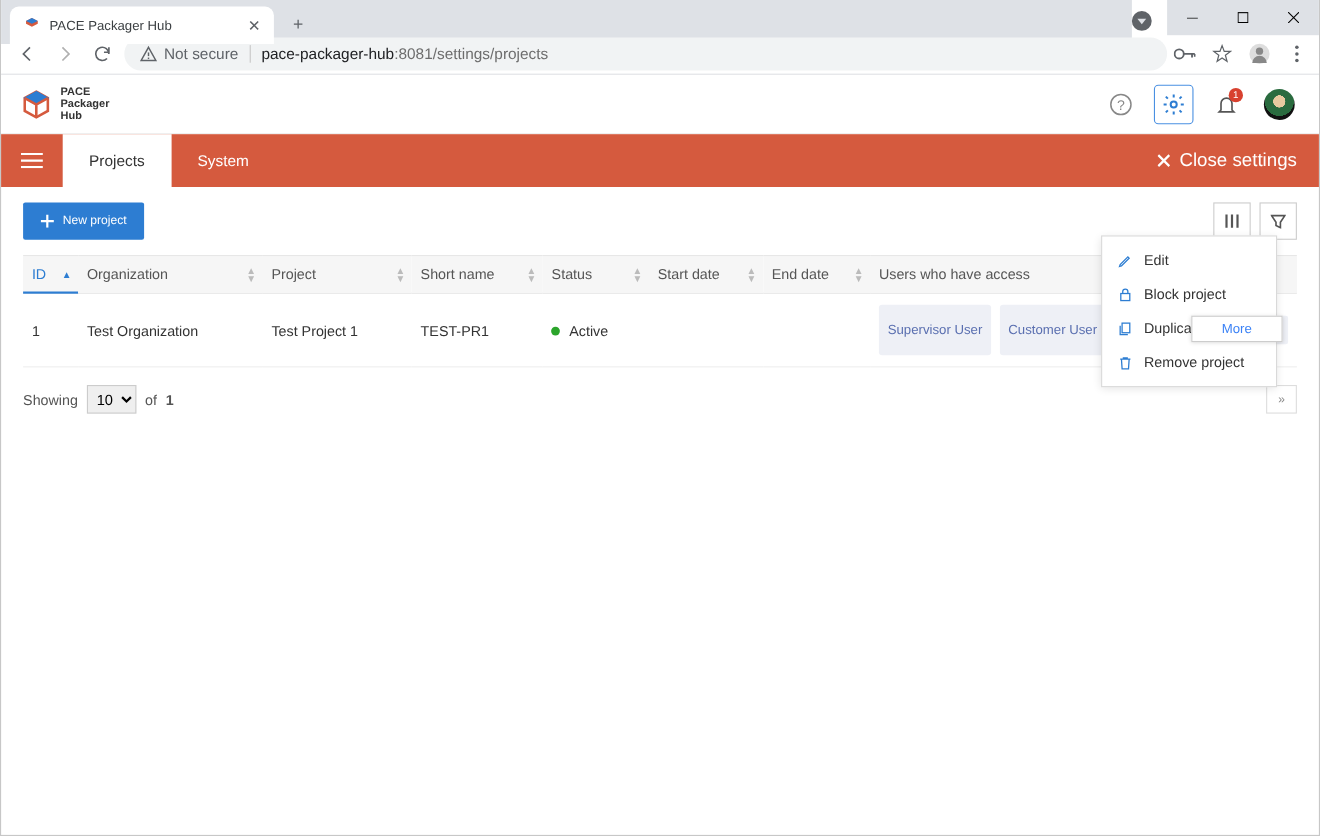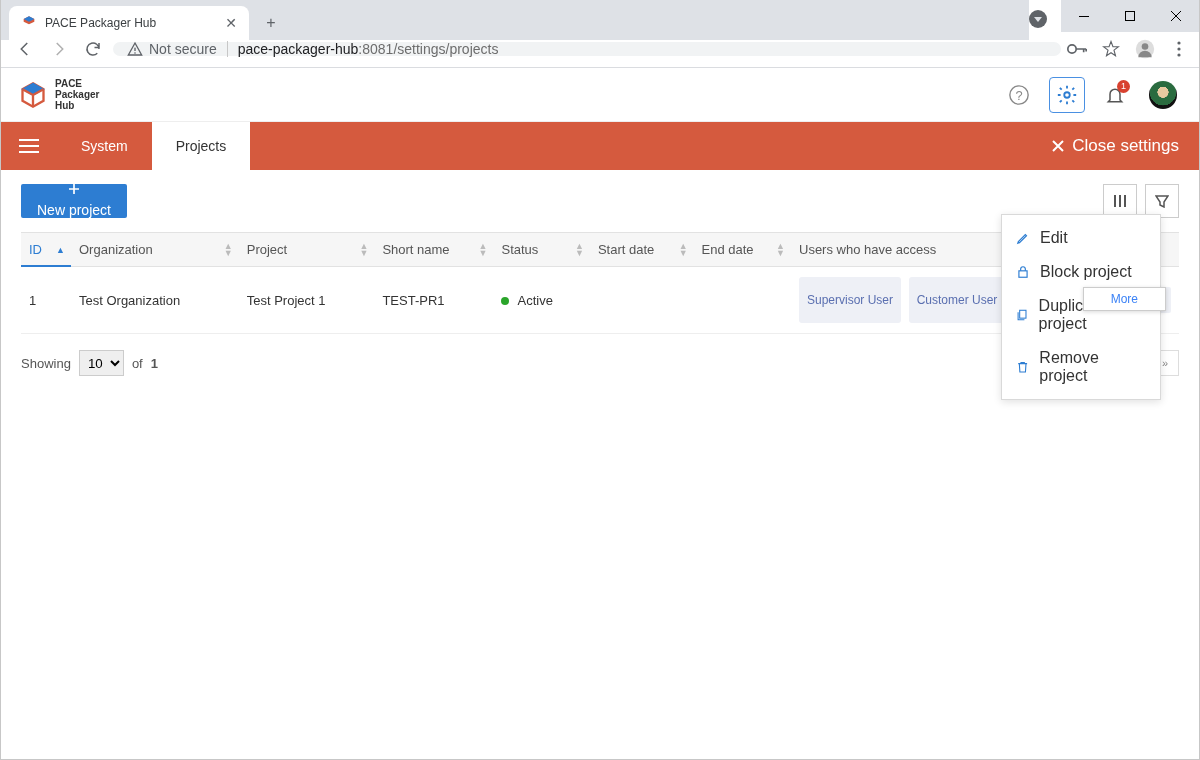--- a/index.html
+++ b/index.html
@@ -14,21 +14,21 @@
 .browser-tab .close { font-size:14px; color:#5f6368; cursor:pointer; }
 .new-tab { width:28px; height:28px; display:flex; align-items:center; justify-content:center; color:#5f6368; font-size:16px; margin-left:8px; margin-bottom:3px; cursor:pointer; border-radius:50%; }
 #win-controls { display:flex; background:#dee1e6; }
 #win-controls .wc { width:46px; height:32px; display:flex; align-items:center; justify-content:center; color:#000; font-size:10px; cursor:pointer; }
 #ext-circle { width:18px; height:18px; border-radius:50%; background:#5f6368; margin:10px 14px 0 0; display:flex; align-items:center; justify-content:center; }
 #ext-circle::after { content:""; width:0; height:0; border-left:4px solid transparent; border-right:4px solid transparent; border-top:5px solid #dee1e6; }
 
 #addr-bar { height:38px; background:#fff; border-bottom:1px solid #dadce0; display:flex; align-items:center; padding:0 10px; gap:6px; }
 .nav-btn { width:28px; height:28px; display:flex; align-items:center; justify-content:center; color:#5f6368; border-radius:50%; cursor:pointer; }
 .nav-btn.disabled { color:#b0b0b0; }
-#omnibox { flex:1; height:14px; background:#f1f3f4; border-radius:15px; display:flex; align-items:center; padding:0 14px; font-size:14px; color:#202124; }
+#omnibox { flex:1; height:30px; background:#f1f3f4; border-radius:15px; display:flex; align-items:center; padding:0 14px; font-size:14px; color:#202124; }
 #omnibox .warn { display:flex; align-items:center; color:#5f6368; margin-right:10px; }
 #omnibox .warn svg { margin-right:6px; }
 #omnibox .sep { width:1px; height:16px; background:#c7c7c7; margin-right:10px; }
 #omnibox .url { color:#202124; }
 #omnibox .url .host { color:#202124; }
 #omnibox .url .path { color:#6d6d6d; }
 #addr-right { display:flex; align-items:center; gap:14px; color:#5f6368; }
 .addr-icn { width:20px; display:flex; justify-content:center; cursor:pointer; }
 
 
@@ -46,21 +46,21 @@
 #sub-nav { height:48px; background:#d55a3e; display:flex; align-items:stretch; color:#fff; }
 #menu-toggle { width:56px; display:flex; align-items:center; justify-content:center; cursor:pointer; }
 #sub-title { font-size:20px; display:flex; align-items:center; padding:0 18px 0 0; font-weight:400; }
 .tab { padding:0 24px; display:flex; align-items:center; font-size:14px; cursor:pointer; color:#fff; }
 .tab.active { background:#fff; color:#333; }
 #close-settings { margin-left:auto; display:flex; align-items:center; padding:0 20px; font-size:17px; cursor:pointer; gap:8px;text-align:right; }
 
 
 #content { padding:14px 20px; position:relative; }
 #toolbar { display:flex; align-items:center; margin-bottom:14px; }
-#new-btn { background:#2d7dd2; color:#fff; border:none; height:34px; padding:0 16px; font-size:14px; display:flex; align-items:center; gap:8px; cursor:pointer; border-radius:2px;flex-direction:column; }
+#new-btn { background:#2d7dd2; color:#fff; border:none; height:34px; padding:0 16px; font-size:11px; display:flex; align-items:center; gap:8px; cursor:pointer; border-radius:2px; }
 .tool-sq { width:34px; height:34px; border:1px solid #ccc; display:flex; align-items:center; justify-content:center; cursor:pointer; color:#555; margin-left:8px; }
 #toolbar .spacer { flex:1; }
 
 
 table { width:100%; border-collapse:collapse; font-size:13px; }
 thead th { text-align:left; font-weight:400; color:#555; background:#f6f6f6; border-top:1px solid #e2e2e2; border-bottom:1px solid #e2e2e2; padding:9px 8px; position:relative; }
 .sort { position:absolute; right:6px; top:50%; transform:translateY(-50%); color:#bbb; font-size:9px; line-height:7px; }
 th.sorted { color:#2d7dd2; }
 th.sorted::after { content:""; position:absolute; left:0; right:0; bottom:-1px; height:2px; background:#2d7dd2; }
 th.sorted .sort-up { color:#2d7dd2; }
@@ -69,21 +69,21 @@
 .chip { display:inline-block; background:#eef0f6; color:#5a6fb0; font-size:12px; padding:16px 8px; border-radius:3px; margin-right:4px; }
 .row-more { width:32px; height:26px; background:#eef0f6; display:flex; align-items:center; justify-content:center; color:#5a6fb0; cursor:pointer; border-radius:2px; }
 
 
 #pager { display:flex; align-items:center; gap:8px; font-size:13px; color:#555; margin-top:16px; }
 #pager select { height:26px; border:1px solid #ccc; padding:0 4px; }
 .pg-btn { width:28px; height:26px; border:1px solid #ddd; display:flex; align-items:center; justify-content:center; color:#888; cursor:pointer; font-size:11px; }
 
 
 #ctx { position:absolute; top:44px; right:38px; width:160px; background:#fff; border:1px solid #d9d9d9; box-shadow:0 2px 8px rgba(0,0,0,.12); z-index:10; padding:6px 0; }
-.ctx-item { display:flex; align-items:center; gap:10px; padding:8px 14px; font-size:16px; color:#333; cursor:pointer; }
+.ctx-item { display:flex; align-items:center; gap:10px; padding:8px 14px; font-size:13px; color:#333; cursor:pointer; }
 .ctx-item svg { color:#2d7dd2; }
 #tooltip { position:absolute; top:72px; right:-6px; background:#fff; border:1px solid #ccc; padding:4px 27px; font-size:12px; color:#3b82f6; box-shadow:0 1px 4px rgba(0,0,0,.15); z-index:11; }
 
 svg { display:block; }
 </style>
 </head>
 <body>
 
 <div id="win-titlebar">
   <div id="tab-strip">
@@ -217,22 +217,22 @@
       </div>
   </div>
 </div>
 
 <div id="sub-nav">
   <div id="menu-toggle">
       <svg width="20" height="14" viewBox="0 0 20 14">
         <path d="M0 1h20M0 7h20M0 13h20" stroke="#fff" stroke-width="2"></path>
       </svg>
     </div>
+  <div class="tab active">Projects</div>
   <div class="tab">System</div>
-  <div class="tab active">Projects</div>
   <div id="close-settings">
     <svg width="12" height="12" viewBox="0 0 12 12">
         <path d="M1 1l10 10M11 1L1 11" stroke="#fff" stroke-width="2"></path>
       </svg>
     <span>Close settings</span>
   </div>
 </div>
 
 <div id="content">
   <div id="toolbar">

